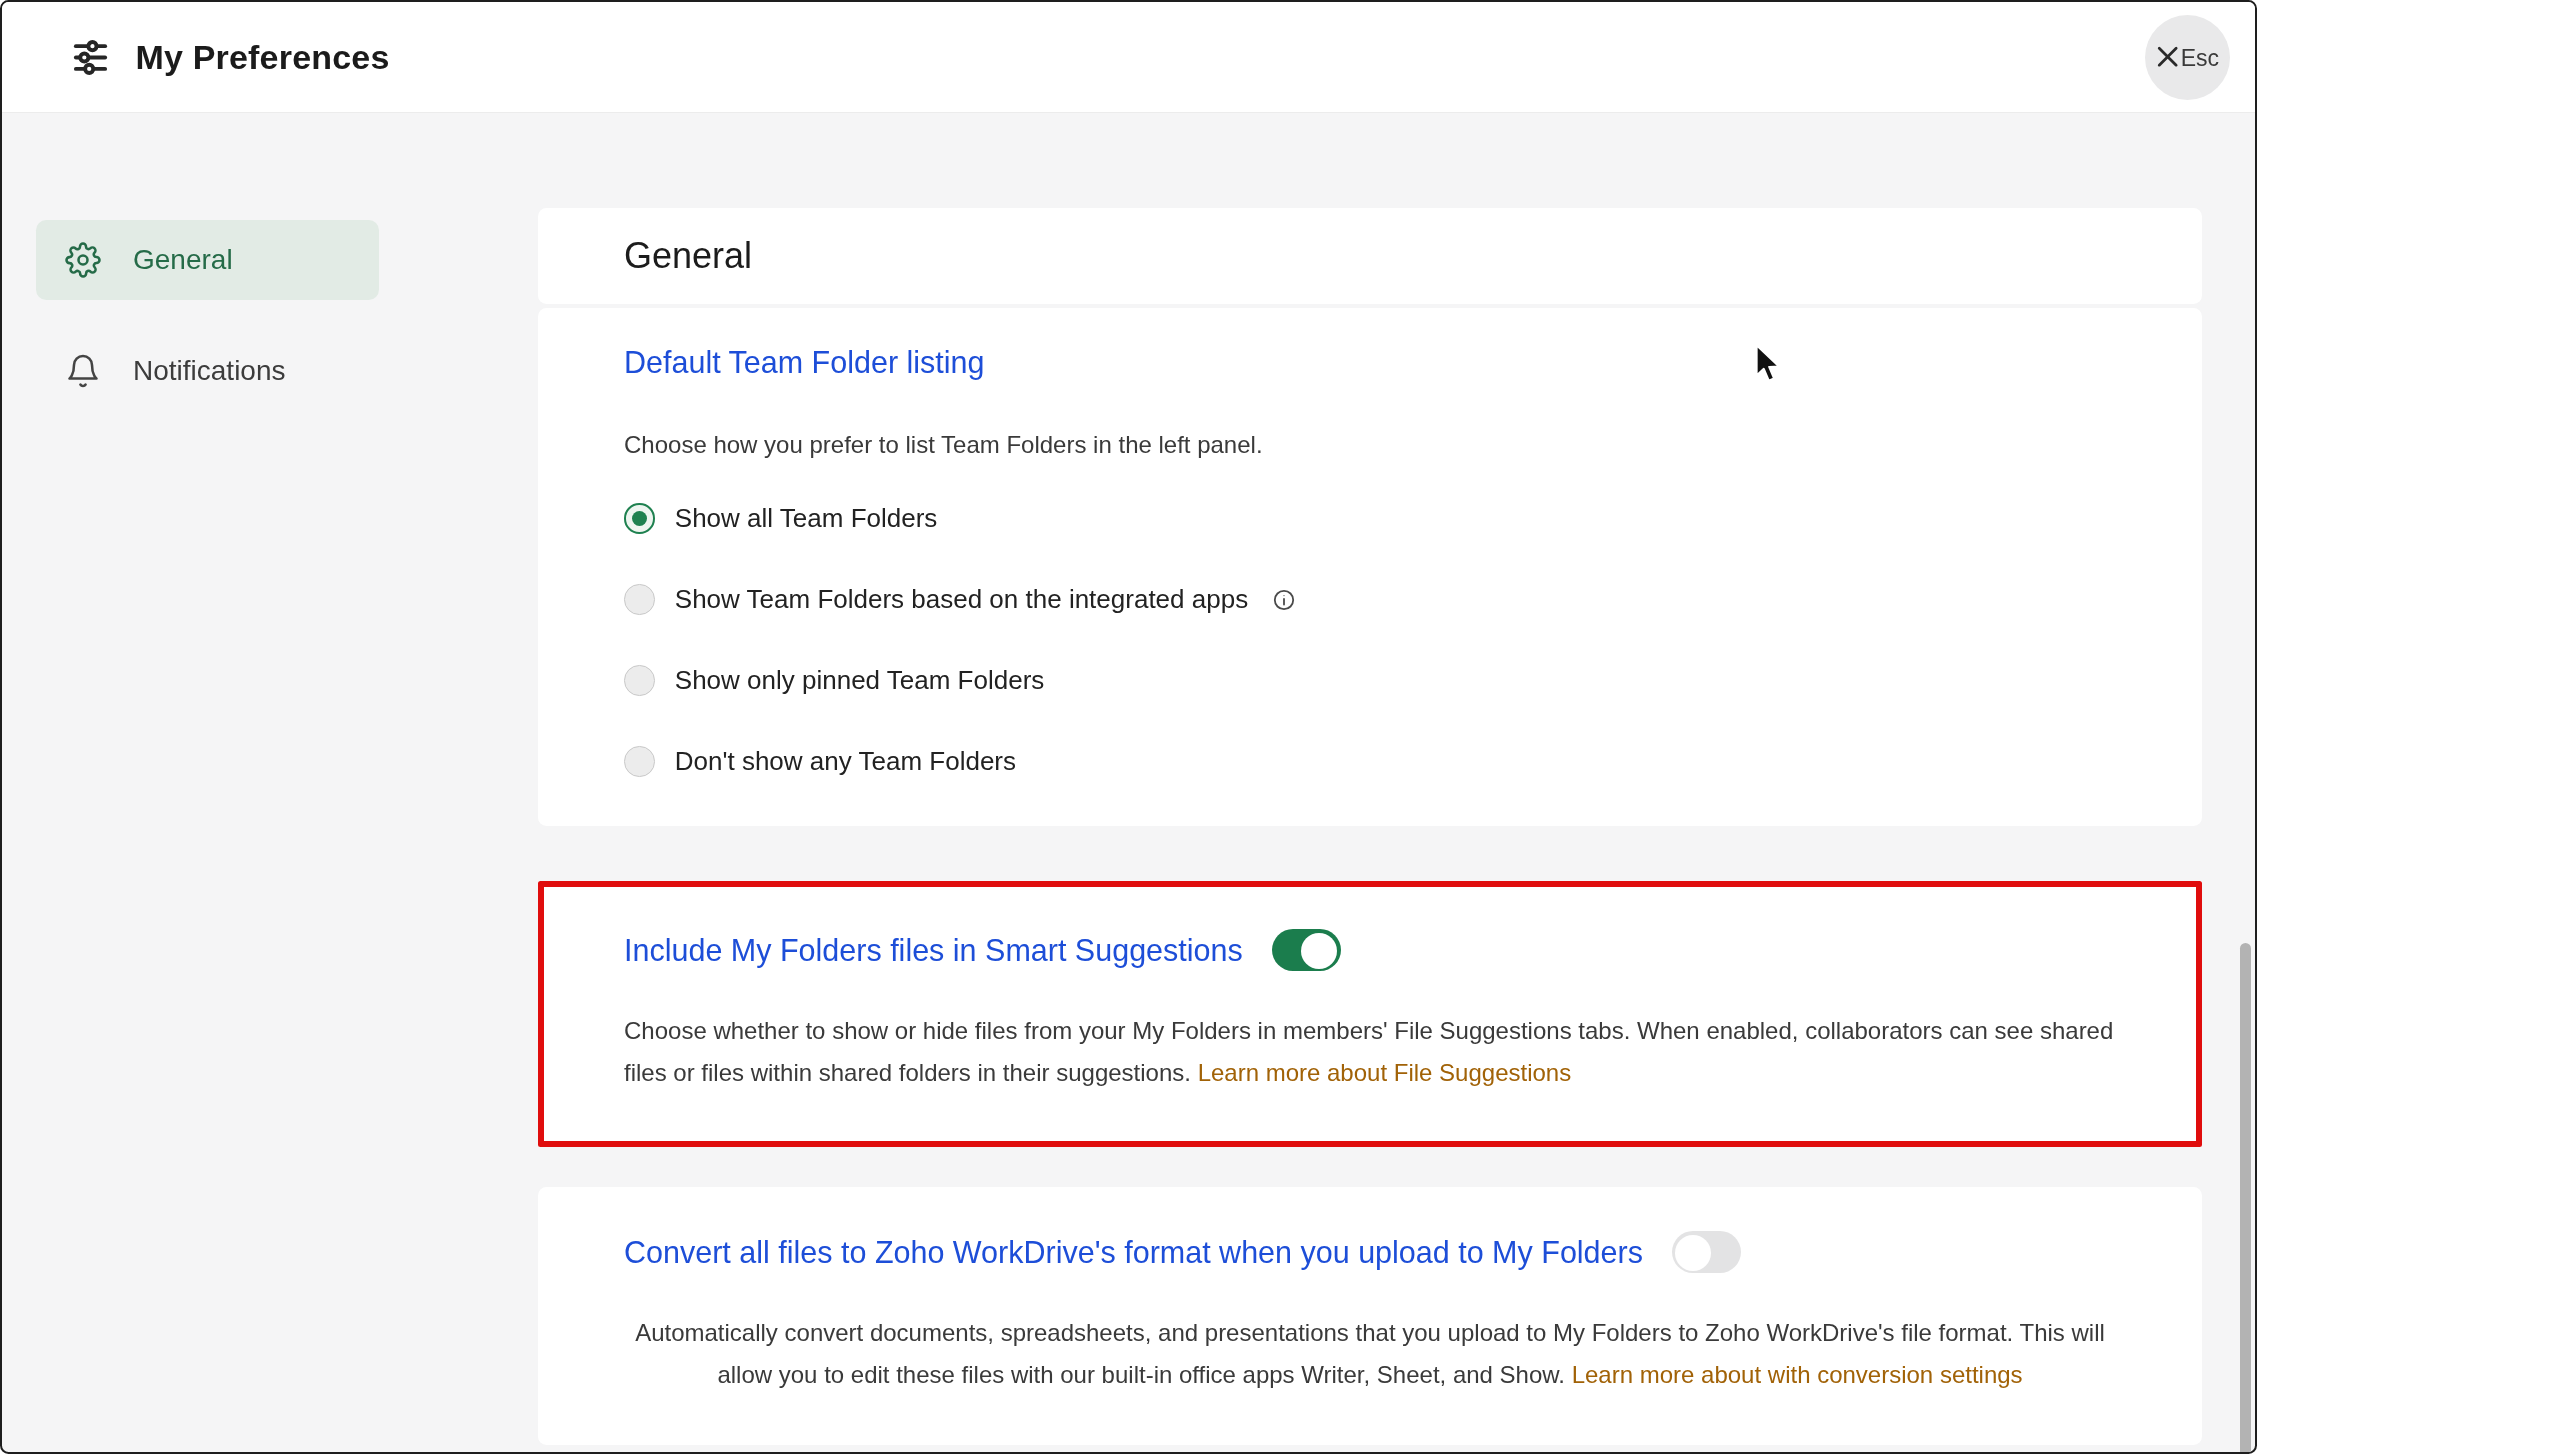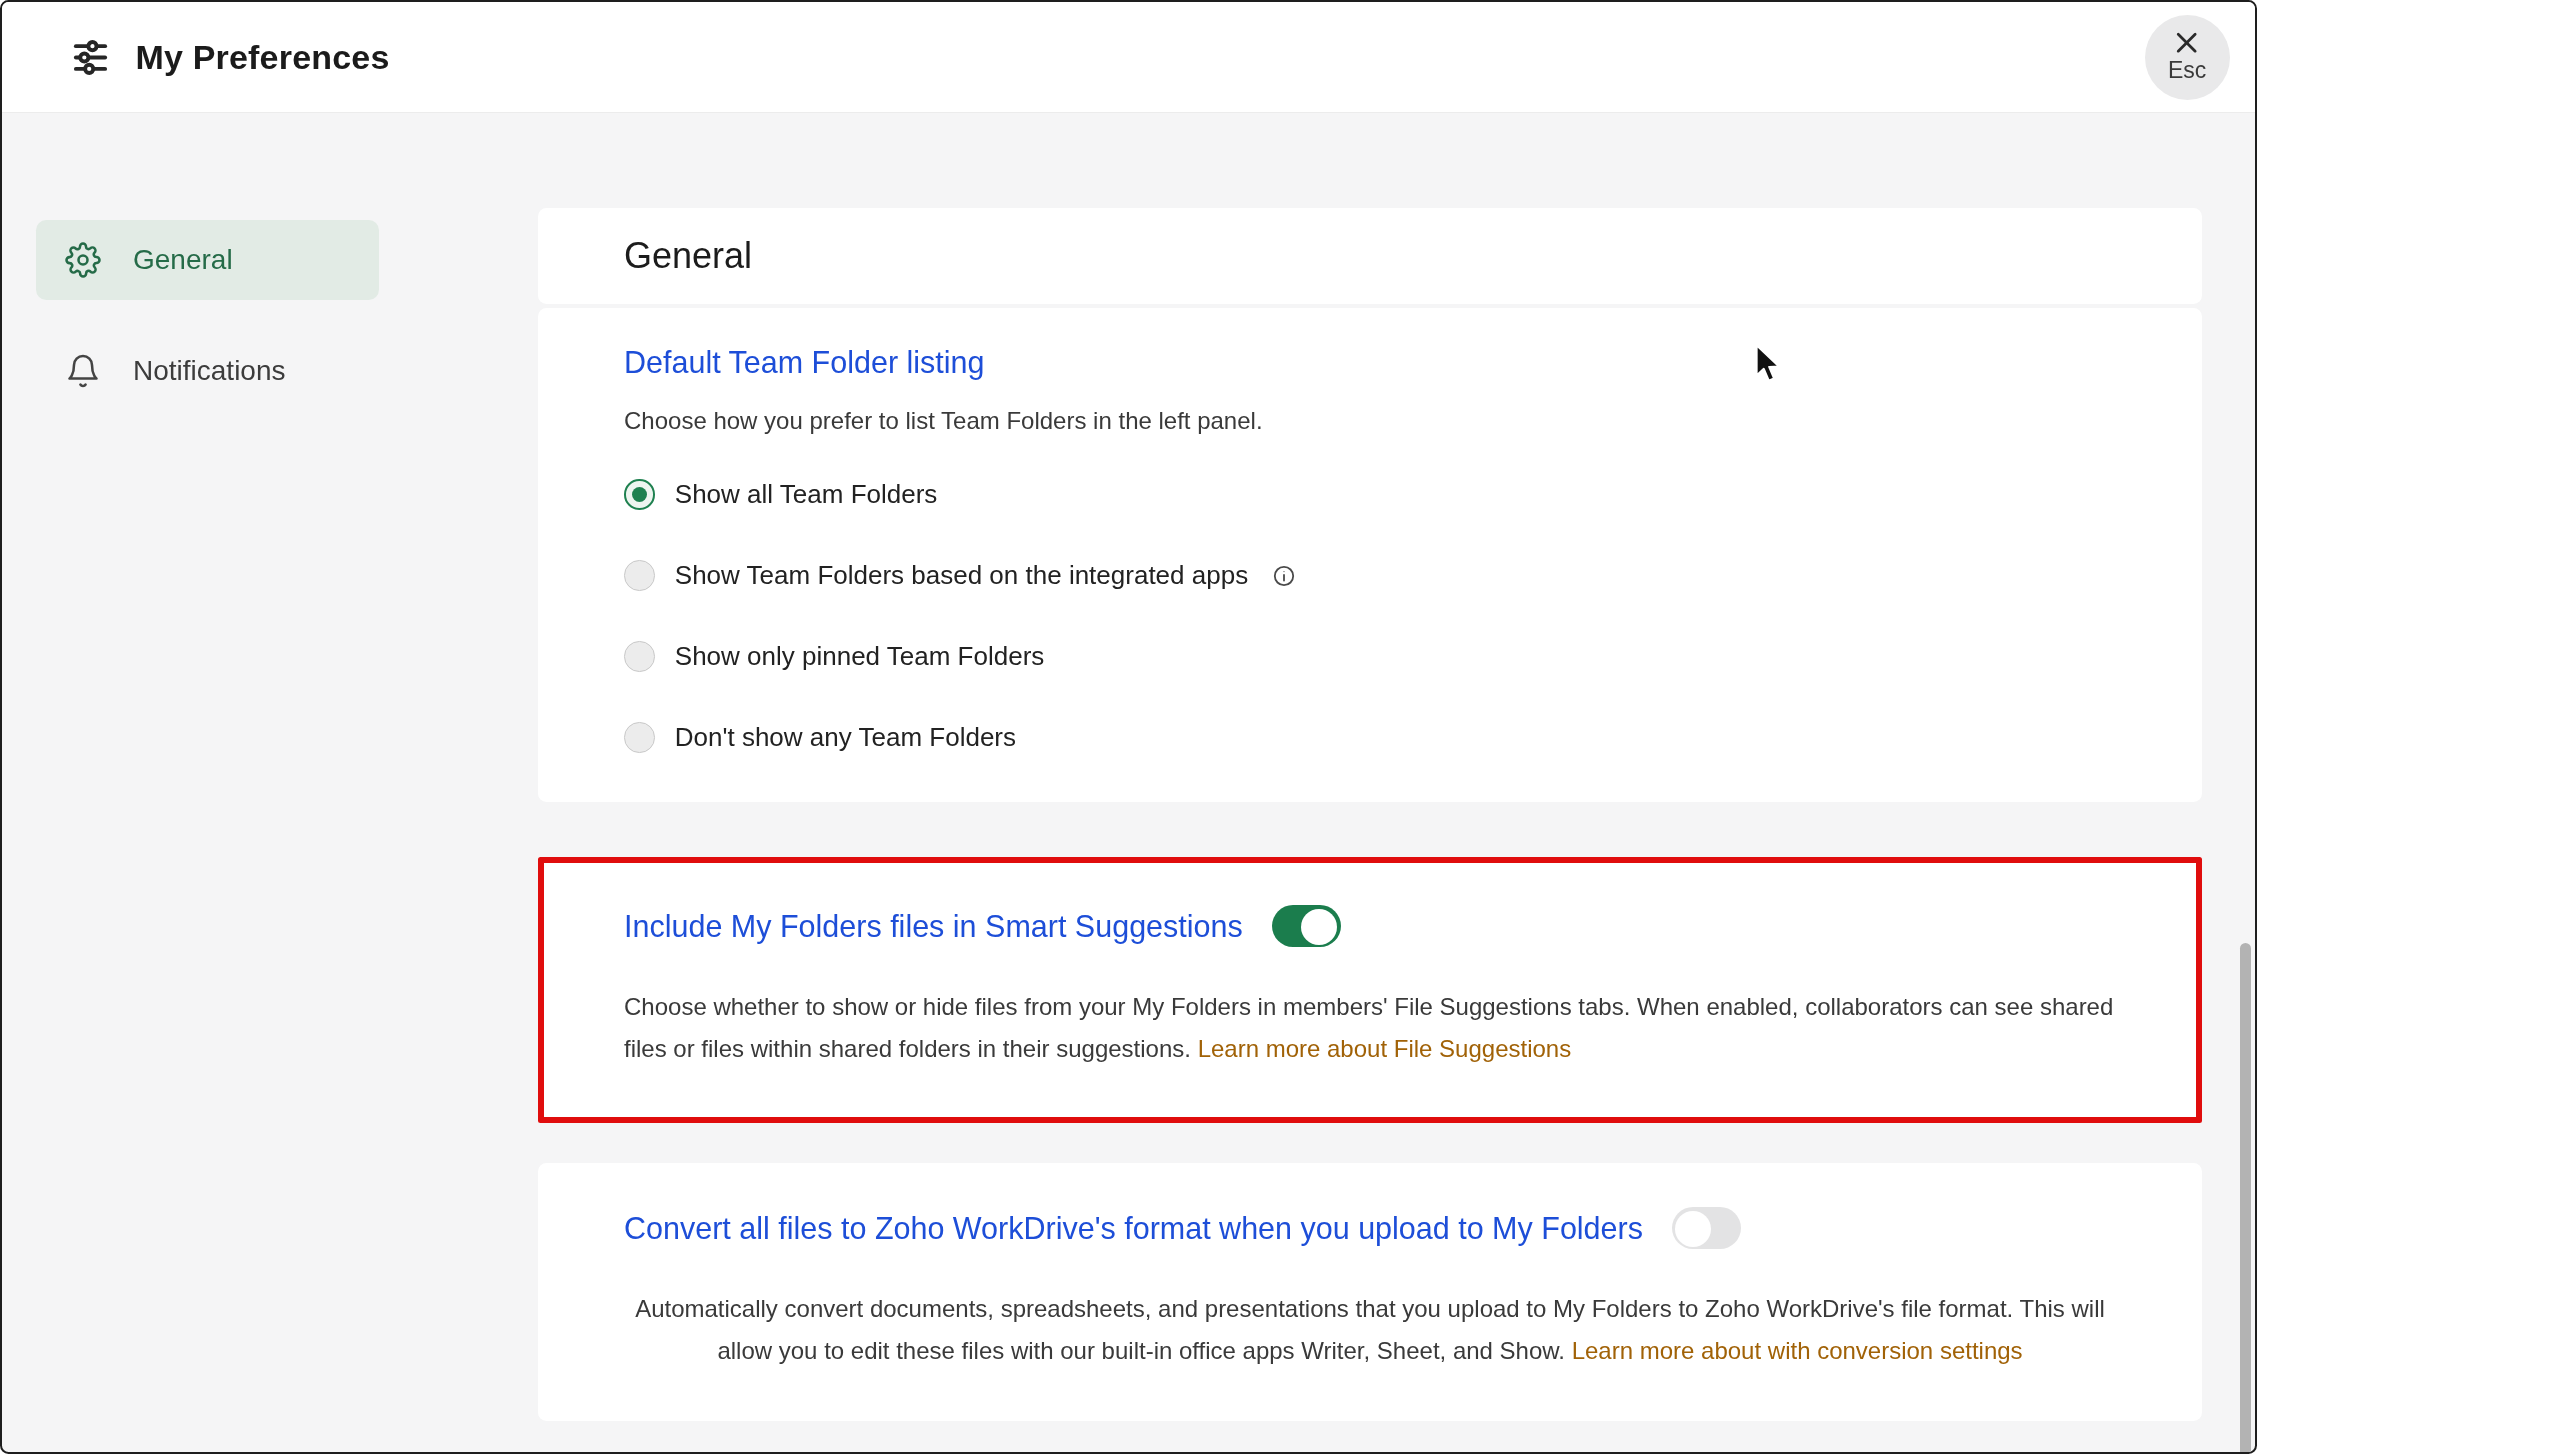--- a/index.html
+++ b/index.html
@@ -11,21 +11,21 @@
   }
   
   .header{
     height:110px; background:#ffffff; border-bottom:0.8px solid #ececec;
     display:flex; align-items:center; position:relative; padding-left:69px;
   }
   .sliders-icon{width:39px;height:39px;color:#262626;}
   .header-title{font-size:34px; font-weight:700; color:#1b1b1b; margin-left:25.4px; letter-spacing:0.2px;}
   .esc-btn{
     position:absolute; right:25.4px; top:12.7px; width:85px; height:85px; border-radius:50%;
-    background:#e9e9ea; display:flex; flex-direction:column; align-items:center; justify-content:center;
+    background:#e9e9ea; display:flex; flex-direction:row; align-items:center; justify-content:center;
     cursor:pointer; color:#2e2e2e;
   }
   .esc-btn .x-icon{width:25.4px;height:25.4px;}
   .esc-btn .esc-label{font-size:23px; color:#3a3a3a; margin-top:1.7px;}
   
   .body-wrap{display:flex; height:1342px;}
   .sidebar{width:536px; box-sizing:border-box; padding:107px 0 0 34px; flex:none;}
   .side-item{
     width:343px; height:80px; border-radius:10.2px; display:flex; align-items:center;
     padding-left:29px; box-sizing:border-box; gap:32px; font-size:28px; color:#3c3c3c; cursor:pointer;
@@ -120,21 +120,21 @@
         <span>Notifications</span>
       </div>
     </div>
 
     <div class="main">
 
       <div class="card card-title">General</div>
 
       <div class="card card-section gap-lg" style="margin-bottom:55px;">
         <h2 class="sec-heading">Default Team Folder listing</h2>
-        <p class="sec-desc" style="margin-top:20px;">Choose how you prefer to list Team Folders in the left panel.</p>
+        <p class="sec-desc" style="margin-top:44px;">Choose how you prefer to list Team Folders in the left panel.</p>
 
         <div class="radio-group">
           <div class="radio-row">
             <span class="radio checked"></span>
             <span class="radio-label">Show all Team Folders</span>
           </div>
           <div class="radio-row">
             <span class="radio"></span>
             <span class="radio-label">Show Team Folders based on the integrated apps</span>
             <svg class="info-icon" viewBox="0 0 24 24" fill="none" stroke="currentColor" stroke-width="1.8" stroke-linecap="round">

